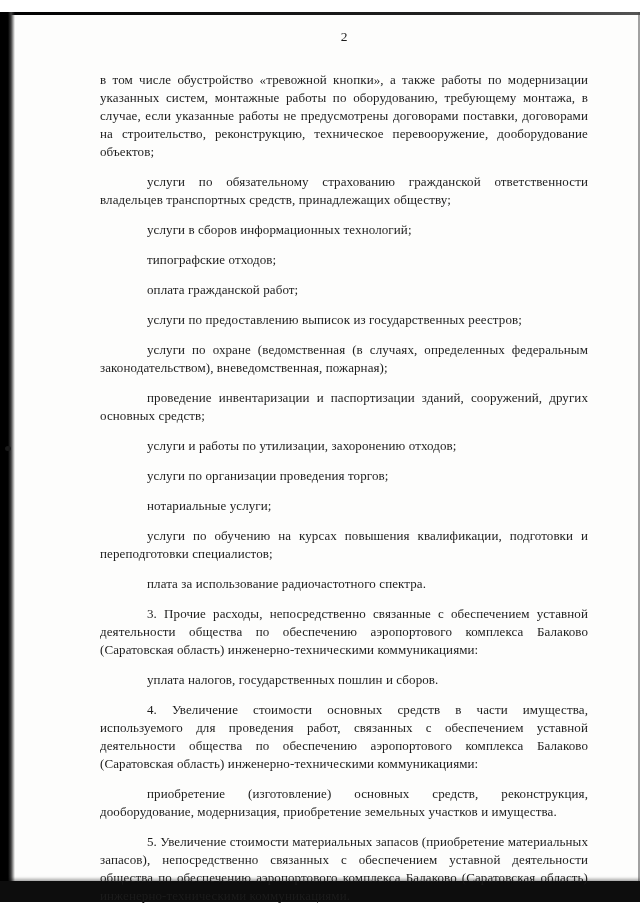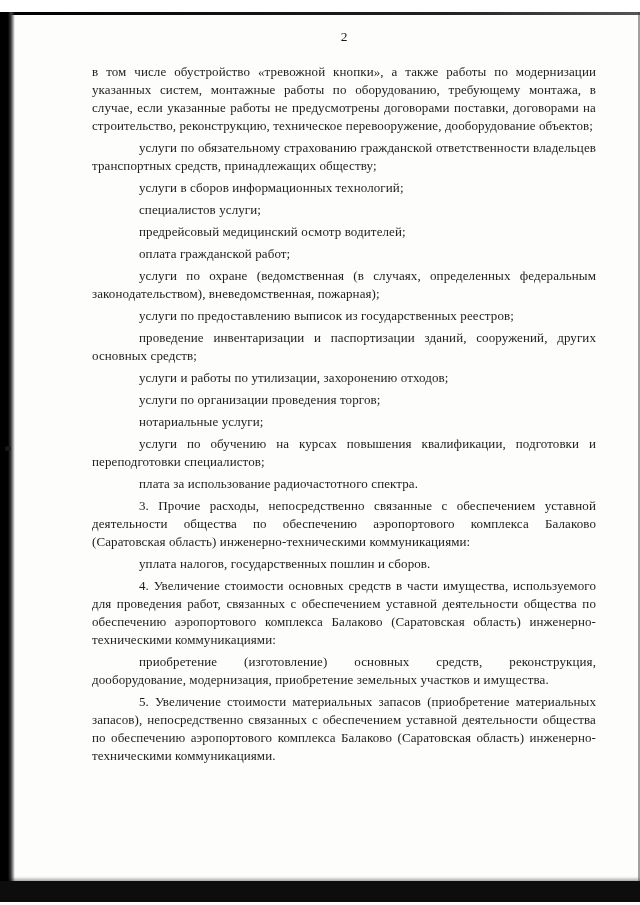--- a/index.html
+++ b/index.html
@@ -56,21 +56,21 @@
   }
   .content {
     position: absolute; left: 88px; top: 59px;
     width: 512px;
     font-size: 13px;
     line-height: 18px;
     text-align: justify;
     letter-spacing: 0.1px;
   }
   .content p {
-    margin: 4px;
+    margin: 12px;
     text-indent: 47px;
   }
   .content p.noindent {
     text-indent: 0;
   }
 </style>
 </head>
 <body>
 
 <div class="scan">
@@ -81,25 +81,24 @@
   <div class="edge-bottom"></div>
   <div class="edge-bottom-white"></div>
   <div class="speck"></div>
 
   <div class="pageno">2</div>
 
   <div class="content">
       <p class="noindent">в том числе обустройство «тревожной кнопки», а также работы по модернизации указанных систем, монтажные работы по оборудованию, требующему монтажа, в случае, если указанные работы не предусмотрены договорами поставки, договорами на строительство, реконструкцию, техническое перевооружение, дооборудование объектов;</p>
       <p>услуги по обязательному страхованию гражданской ответственности владельцев транспортных средств, принадлежащих обществу;</p>
       <p>услуги в сборов информационных технологий;</p>
-      <p>специалистов услуги;</p>
-      <p>предрейсовый медицинский осмотр водителей;</p>
+      <p>типографские отходов;</p>
       <p>оплата гражданской работ;</p>
+      <p>услуги по предоставлению выписок из государственных реестров;</p>
       <p>услуги по охране (ведомственная (в случаях, определенных федеральным законодательством), вневедомственная, пожарная);</p>
-      <p>услуги по предоставлению выписок из государственных реестров;</p>
       <p>проведение инвентаризации и паспортизации зданий, сооружений, других основных средств;</p>
       <p>услуги и работы по утилизации, захоронению отходов;</p>
       <p>услуги по организации проведения торгов;</p>
       <p>нотариальные услуги;</p>
       <p>услуги по обучению на курсах повышения квалификации, подготовки и переподготовки специалистов;</p>
       <p>плата за использование радиочастотного спектра.</p>
       <p>3. Прочие расходы, непосредственно связанные с обеспечением уставной деятельности общества по обеспечению аэропортового комплекса Балаково (Саратовская область) инженерно-техническими коммуникациями:</p>
       <p>уплата налогов, государственных пошлин и сборов.</p>
       <p>4. Увеличение стоимости основных средств в части имущества, используемого для проведения работ, связанных с обеспечением уставной деятельности общества по обеспечению аэропортового комплекса Балаково (Саратовская область) инженерно-техническими коммуникациями:</p>
       <p>приобретение (изготовление) основных средств, реконструкция, дооборудование, модернизация, приобретение земельных участков и имущества.</p>

